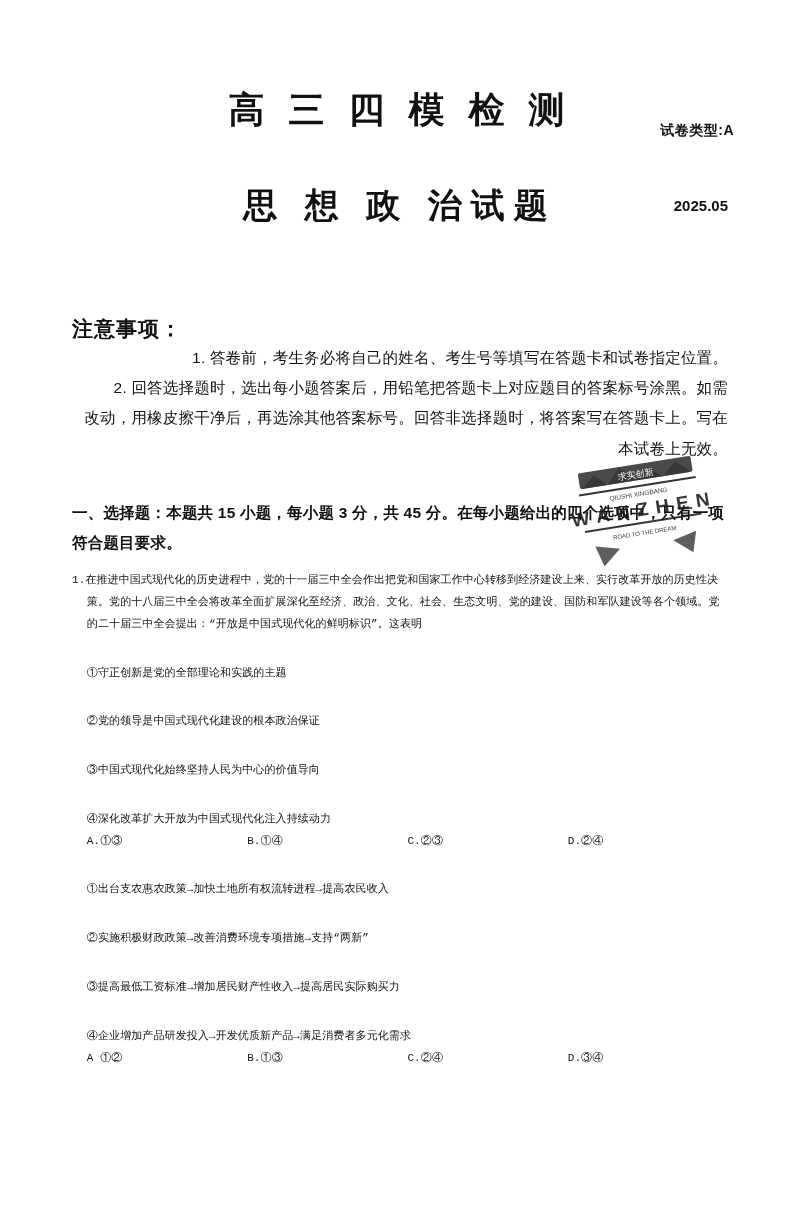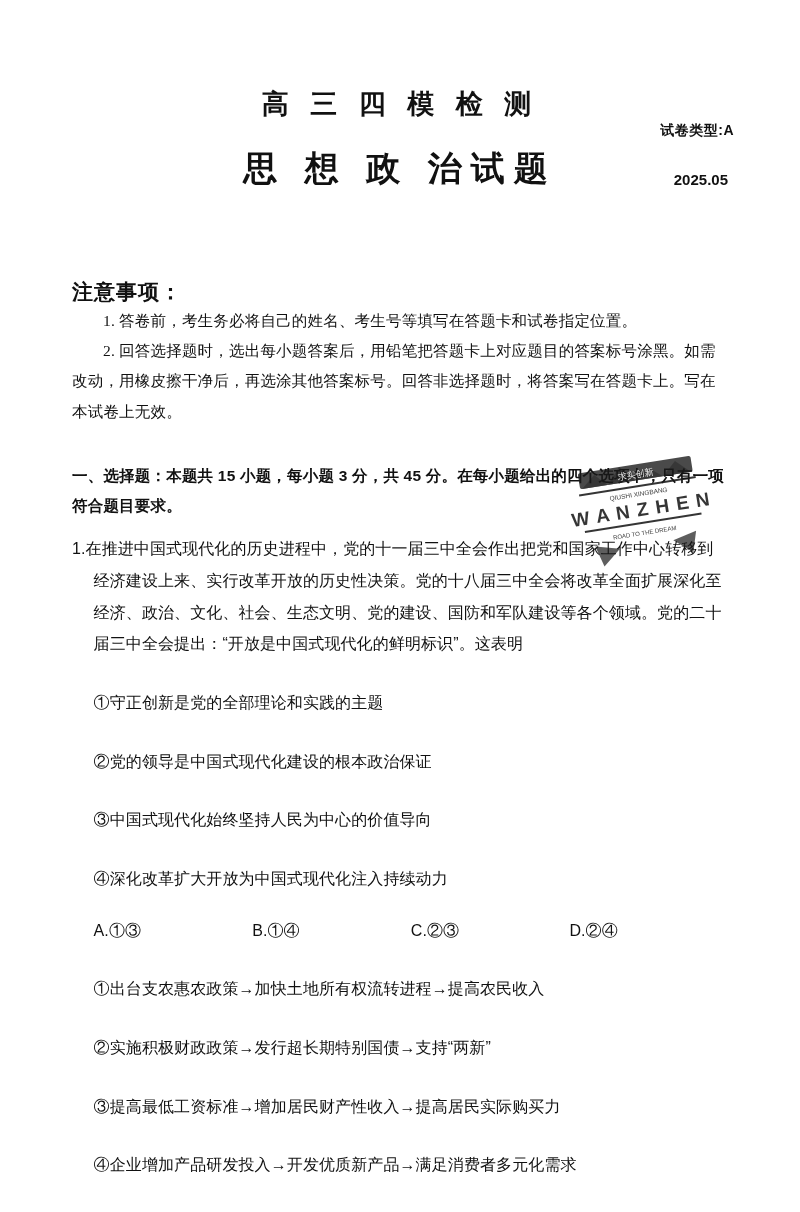--- a/index.html
+++ b/index.html
@@ -29,94 +29,94 @@
     top: 36px;
     right: 66px;
     font-size: 14px;
     font-weight: bold;
     letter-spacing: 0.5px;
     font-family: "Liberation Sans", "DejaVu Sans", sans-serif;
   }
 
   .main-title {
     text-align: center;
-    font-size: 27px;
+    font-size: 36px;
     font-weight: bold;
     letter-spacing: 7px;
     margin-top: 86px;
     font-family: "Liberation Sans", "DejaVu Sans", sans-serif;
   }
 
   .subtitle-row {
     position: relative;
-    margin-top: 24px;
+    margin-top: 48px;
     text-align: center;
   }
   .subtitle {
     font-size: 34px;
     font-weight: bold;
     letter-spacing: 9px;
     font-family: "Liberation Sans", "DejaVu Sans", sans-serif;
   }
   .date {
     position: absolute;
     right: 0px;
-    bottom: 4px;
+    bottom: 15px;
     font-size: 15px;
     font-weight: bold;
     font-family: "Liberation Sans", "DejaVu Sans", sans-serif;
   }
 
   
   .notice {
     margin-top: 86px;
   }
   .notice-title {
     font-size: 21px;
     font-weight: bold;
     letter-spacing: 1px;
     font-family: "Liberation Sans", "DejaVu Sans", sans-serif;
   }
   .notice-item {
     font-size: 15.5px;
     line-height: 1.95;
     letter-spacing: 0.2px;
-    font-family: Liberation Serif, serif;
+    font-family: Liberation Sans, sans-serif;
+    text-align: right;
   }
   .indent2 { text-indent: 2em; }
 
   
   .section-head {
     margin-top: 34px;
     font-size: 15.5px;
     font-weight: bold;
     line-height: 1.95;
     letter-spacing: 0.2px;
     font-family: "Liberation Sans", "DejaVu Sans", sans-serif;
   }
 
   .question {
     margin-top: 12px;
-    font-size: 16px;
+    font-size: 11px;
     line-height: 1.98;
     letter-spacing: 0.1px;
-    font-family: Liberation Sans, sans-serif;
+    font-family: Liberation Mono, monospace;
   }
   .q-hang {
     padding-left: 1.35em;
     text-indent: -1.35em;
   }
   .opt-line {
     padding-left: 1.35em;
     margin-top: 27px;
   }
   .choices {
     padding-left: 1.35em;
     display: flex;
-    margin-top: 20px;
   }
   .choices span {
     display: inline-block;
     width: 25%;
   }
 
   
   .stamp {
     position: absolute;
     left: 556px;
@@ -179,18 +179,24 @@
     <div class="choices">
       <span>A.①③</span>
       <span>B.①④</span>
       <span>C.②③</span>
       <span>D.②④</span>
     </div>
   </div>
 
   <div class="question">
     <div class="opt-line">①出台支农惠农政策→加快土地所有权流转进程→提高农民收入</div>
-    <div class="opt-line">②实施积极财政政策→发行超长期特别国债→支持“两新”</div>
+    <div class="opt-line">②实施积极财政政策→改善消费环境专项措施→支持“两新”</div>
     <div class="opt-line">③提高最低工资标准→增加居民财产性收入→提高居民实际购买力</div>
     <div class="opt-line">④企业增加产品研发投入→开发优质新产品→满足消费者多元化需求</div>
+    <div class="choices">
+      <span>A ①②</span>
+      <span>B.①③</span>
+      <span>C.②④</span>
+      <span>D.③④</span>
+    </div>
   </div>
 
 </div>
 
 </body></html>

